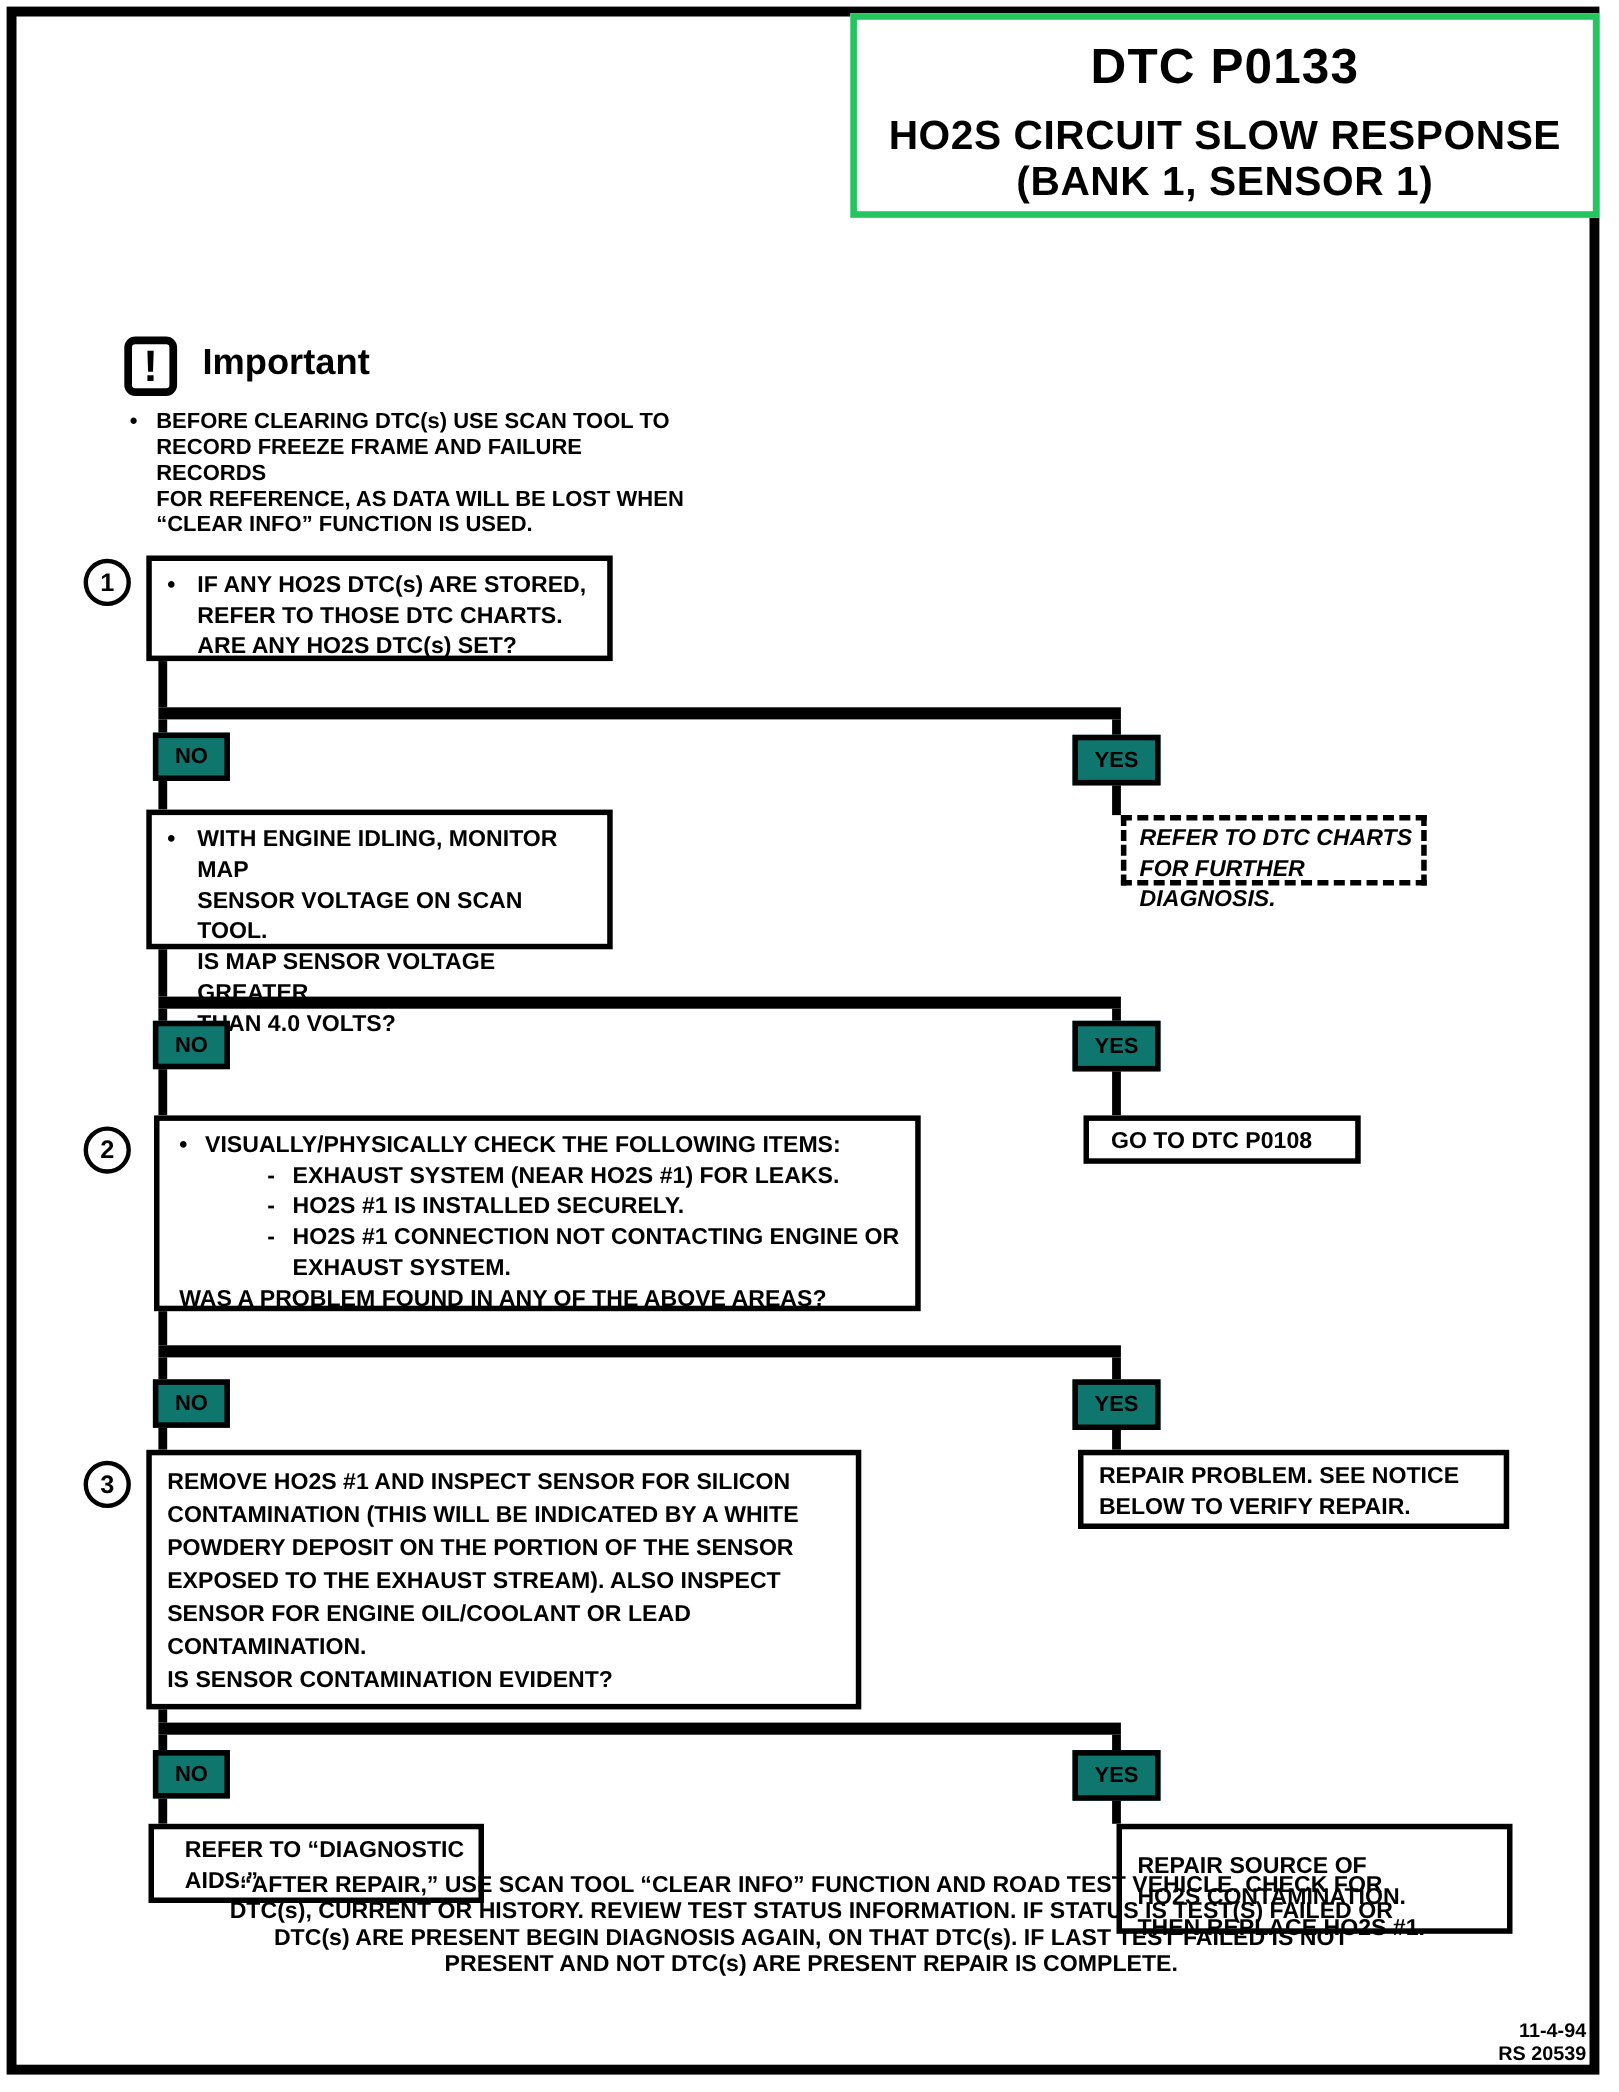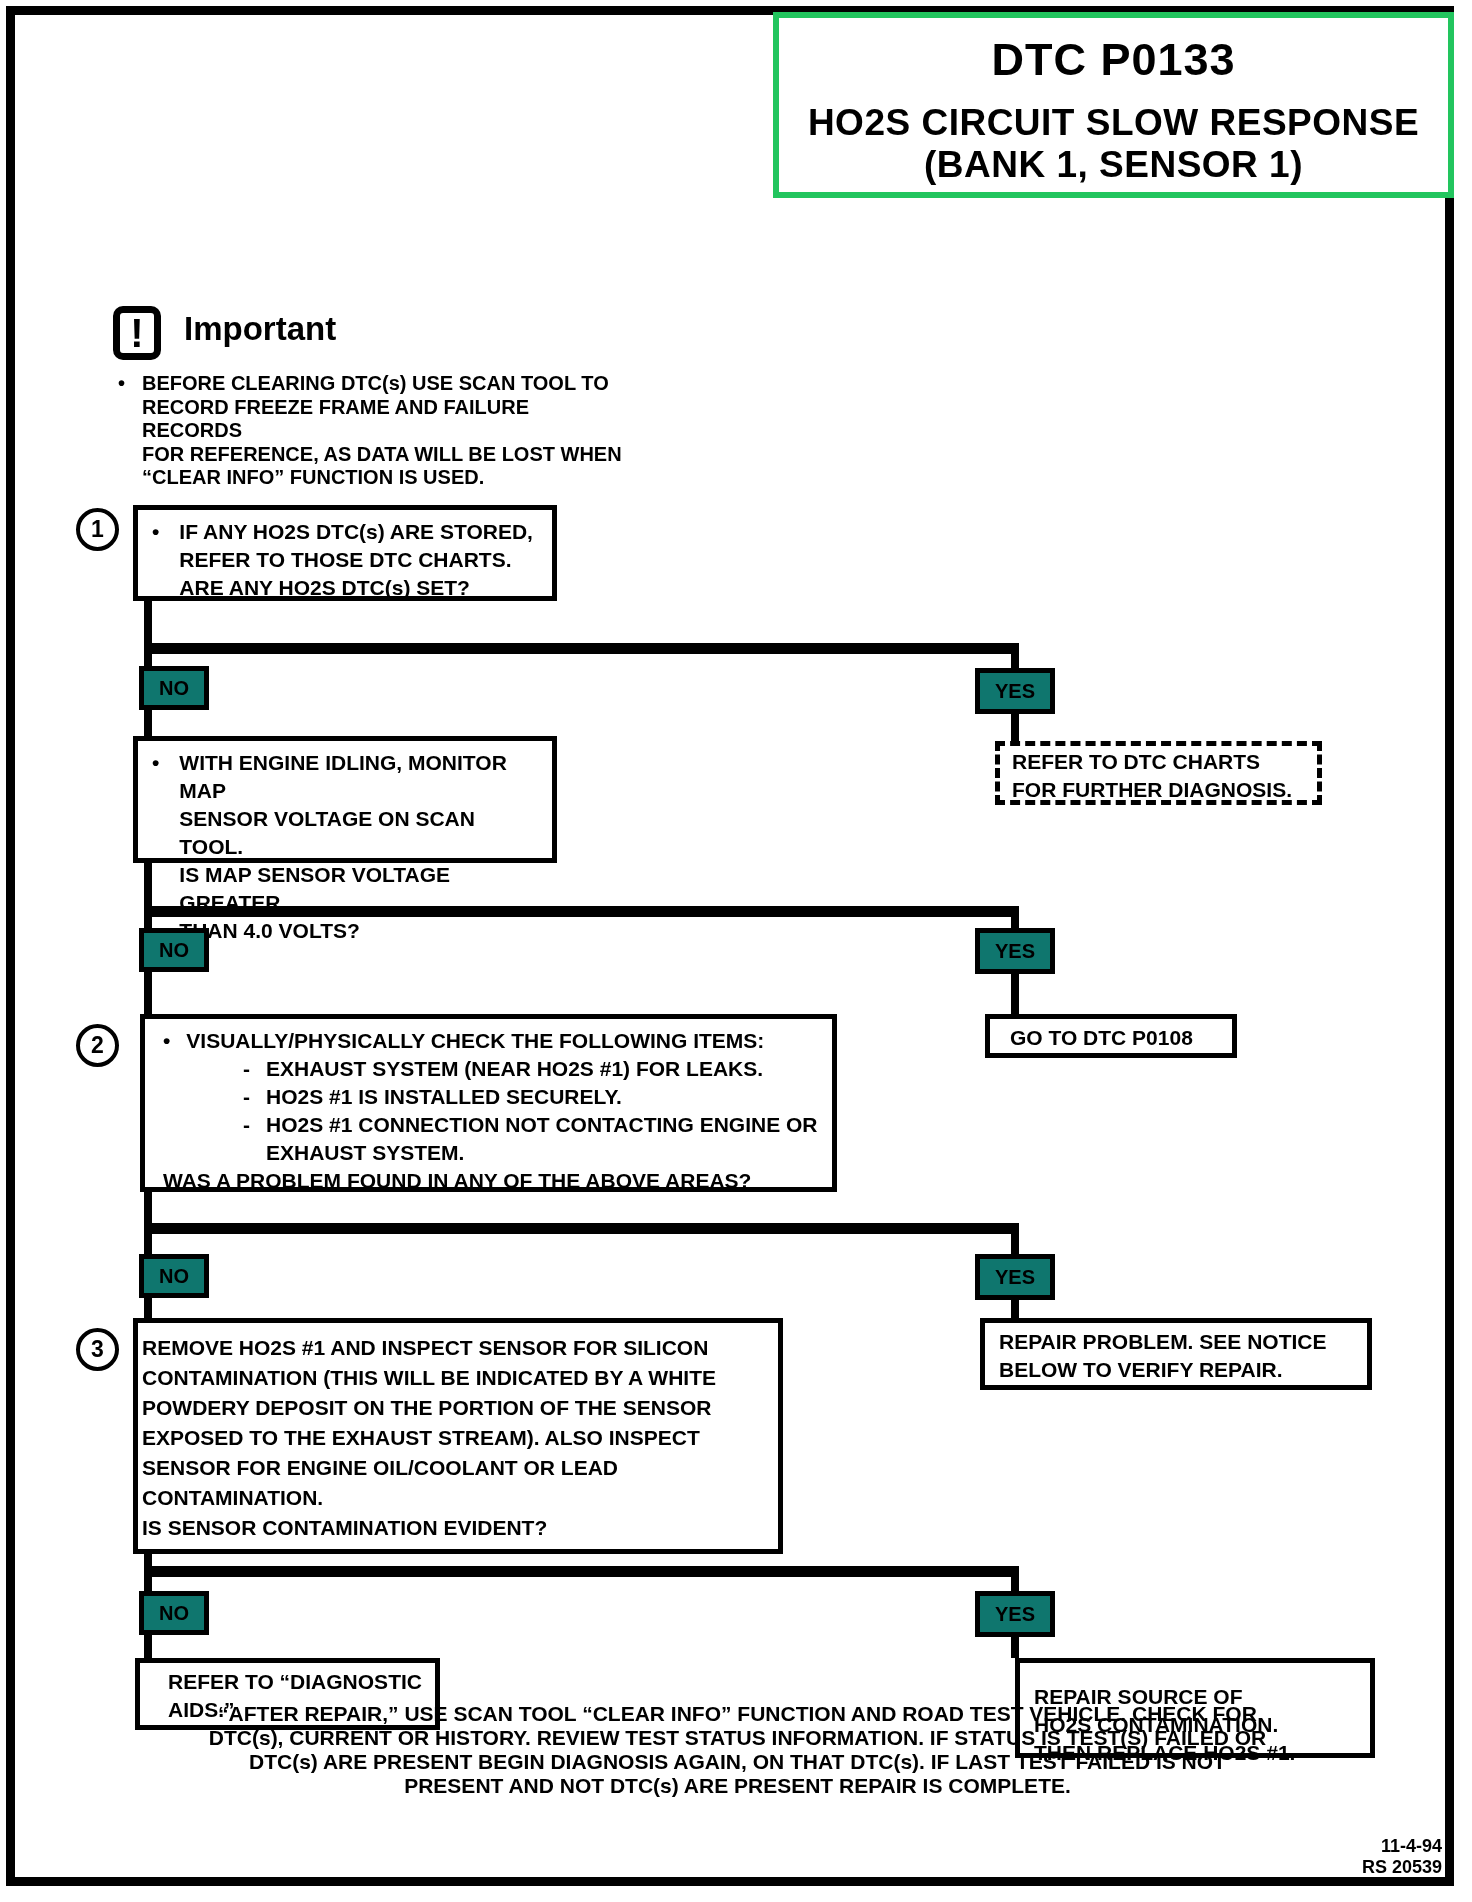--- a/index.html
+++ b/index.html
@@ -83,21 +83,21 @@
 
   <div class="line" style="left:144px;top:601px;width:8px;height:42px;"></div>
   <div class="line" style="left:144px;top:643px;width:875px;height:11px;"></div>
   <div class="line" style="left:144px;top:654px;width:8px;height:12px;"></div>
   <div class="line" style="left:1011px;top:654px;width:8px;height:14px;"></div>
   <div class="decision" style="left:139px;top:666px;width:70px;height:44px;">NO</div>
   <div class="decision" style="left:975px;top:668px;width:80px;height:46px;">YES</div>
   <div class="line" style="left:144px;top:710px;width:8px;height:26px;"></div>
   <div class="line" style="left:1011px;top:714px;width:8px;height:27px;"></div>
 
-  <div class="qbox dashedbox pre" style="left:995px;top:741px;width:327px;height:64px;padding:2px 0 0 12px;">REFER TO DTC CHARTS
+  <div class="qbox dashedbox pre" style="left:1019px;top:741px;width:278px;height:64px;padding:2px 0 0 12px;font-style:italic;">REFER TO DTC CHARTS
 FOR FURTHER DIAGNOSIS.</div>
 
   <div class="qbox flexbox" style="left:133px;top:736px;width:424px;height:127px;padding:8px 10px 0 14px;">
     <span class="bullet">•</span>
     <span class="pre">WITH ENGINE IDLING, MONITOR MAP
 SENSOR VOLTAGE ON SCAN TOOL.
 IS MAP SENSOR VOLTAGE GREATER
 THAN 4.0 VOLTS?</span>
   </div>
 
@@ -142,21 +142,21 @@
   <div class="line" style="left:1011px;top:1234px;width:8px;height:20px;"></div>
   <div class="decision" style="left:139px;top:1254px;width:70px;height:44px;">NO</div>
   <div class="decision" style="left:975px;top:1254px;width:80px;height:46px;">YES</div>
   <div class="line" style="left:144px;top:1298px;width:8px;height:20px;"></div>
   <div class="line" style="left:1011px;top:1300px;width:8px;height:18px;"></div>
 
   <div class="qbox pre" style="left:980px;top:1318px;width:392px;height:72px;padding:5px 0 0 14px;">REPAIR PROBLEM.  SEE NOTICE
 BELOW TO VERIFY REPAIR.</div>
 
   <div class="circle" style="left:76px;top:1328px;">3</div>
-  <div class="qbox pre" style="left:133px;top:1318px;width:650px;height:236px;padding:10px 14px 0 4px;line-height:30px;">REMOVE HO2S #1 AND INSPECT SENSOR FOR SILICON
+  <div class="qbox pre" style="left:133px;top:1318px;width:650px;height:236px;padding:10px 14px 0 14px;line-height:30px;">REMOVE HO2S #1 AND INSPECT SENSOR FOR SILICON
 CONTAMINATION (THIS WILL BE INDICATED BY A WHITE
 POWDERY DEPOSIT ON THE PORTION OF THE SENSOR
 EXPOSED TO THE EXHAUST STREAM).  ALSO INSPECT
 SENSOR FOR ENGINE OIL/COOLANT OR LEAD
 CONTAMINATION.
 IS SENSOR CONTAMINATION EVIDENT?</div>
 
   <div class="line" style="left:144px;top:1554px;width:8px;height:12px;"></div>
   <div class="line" style="left:144px;top:1566px;width:875px;height:11px;"></div>
   <div class="line" style="left:144px;top:1577px;width:8px;height:14px;"></div>

